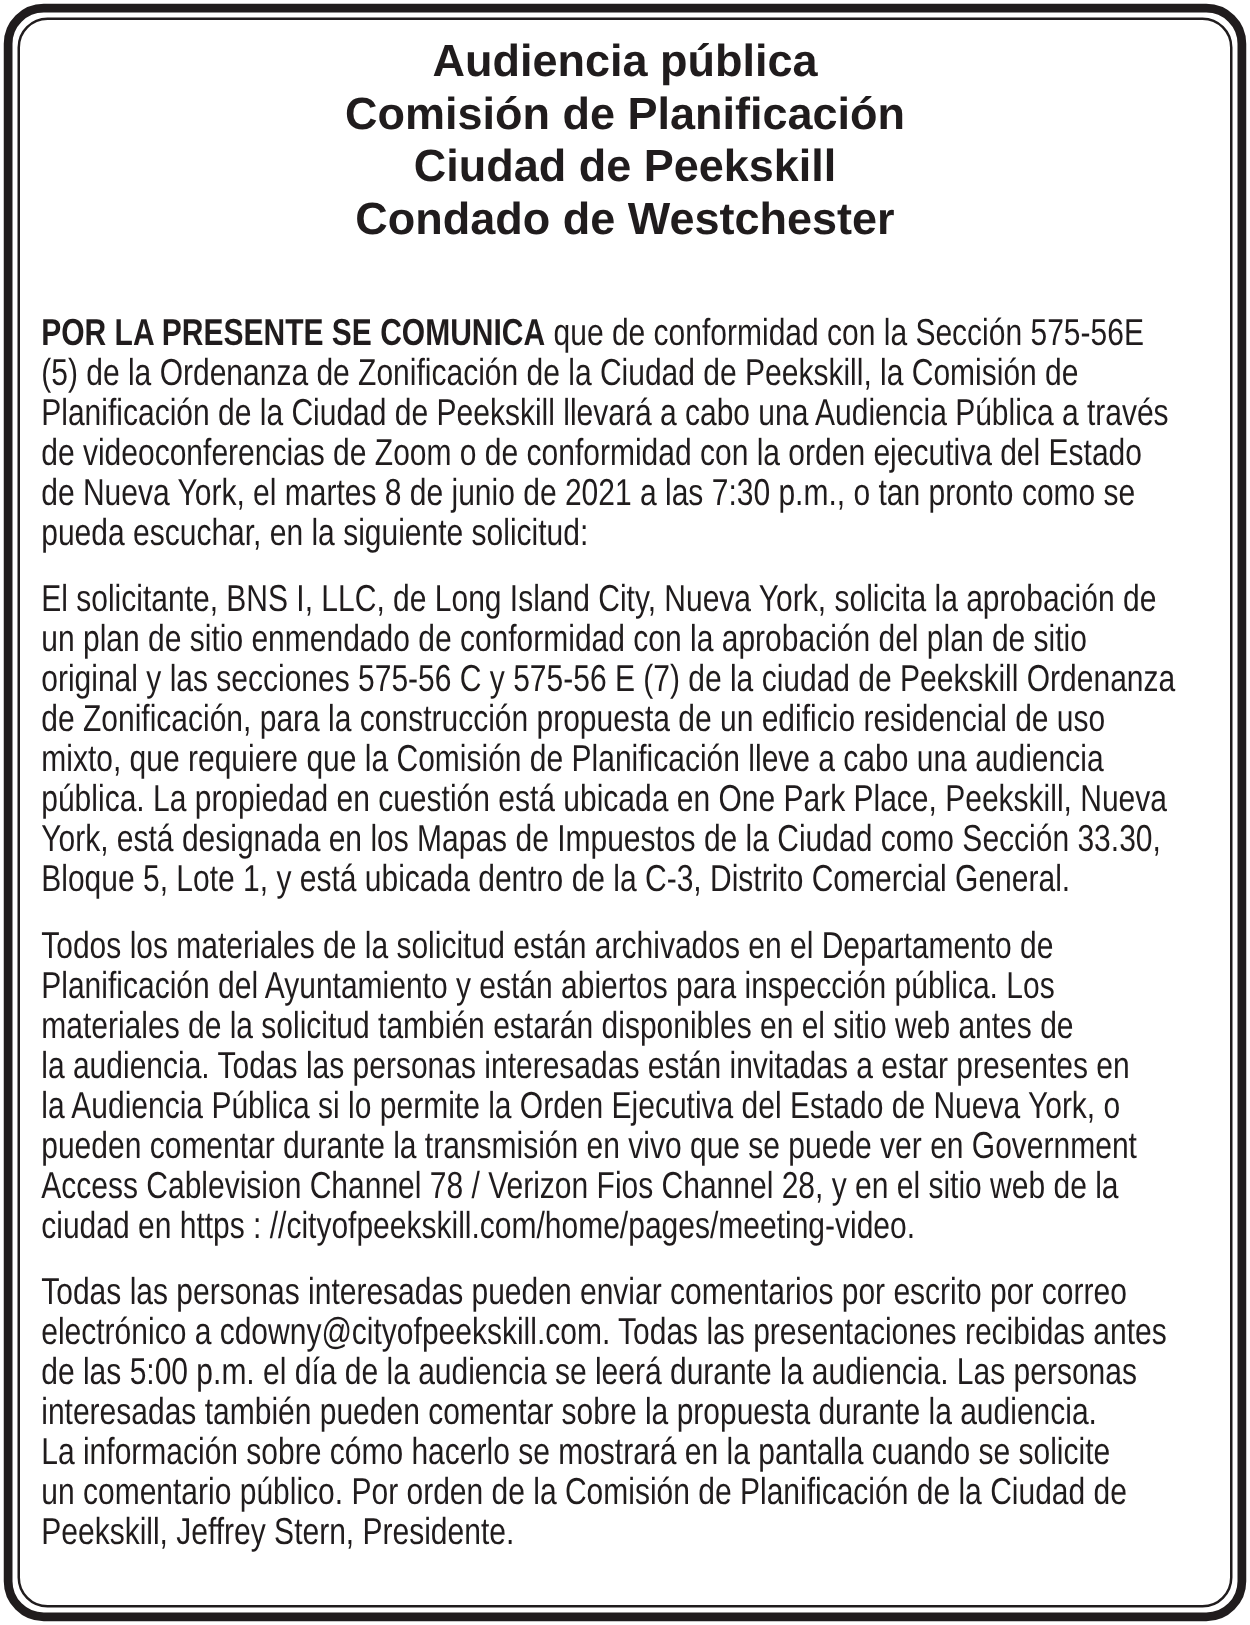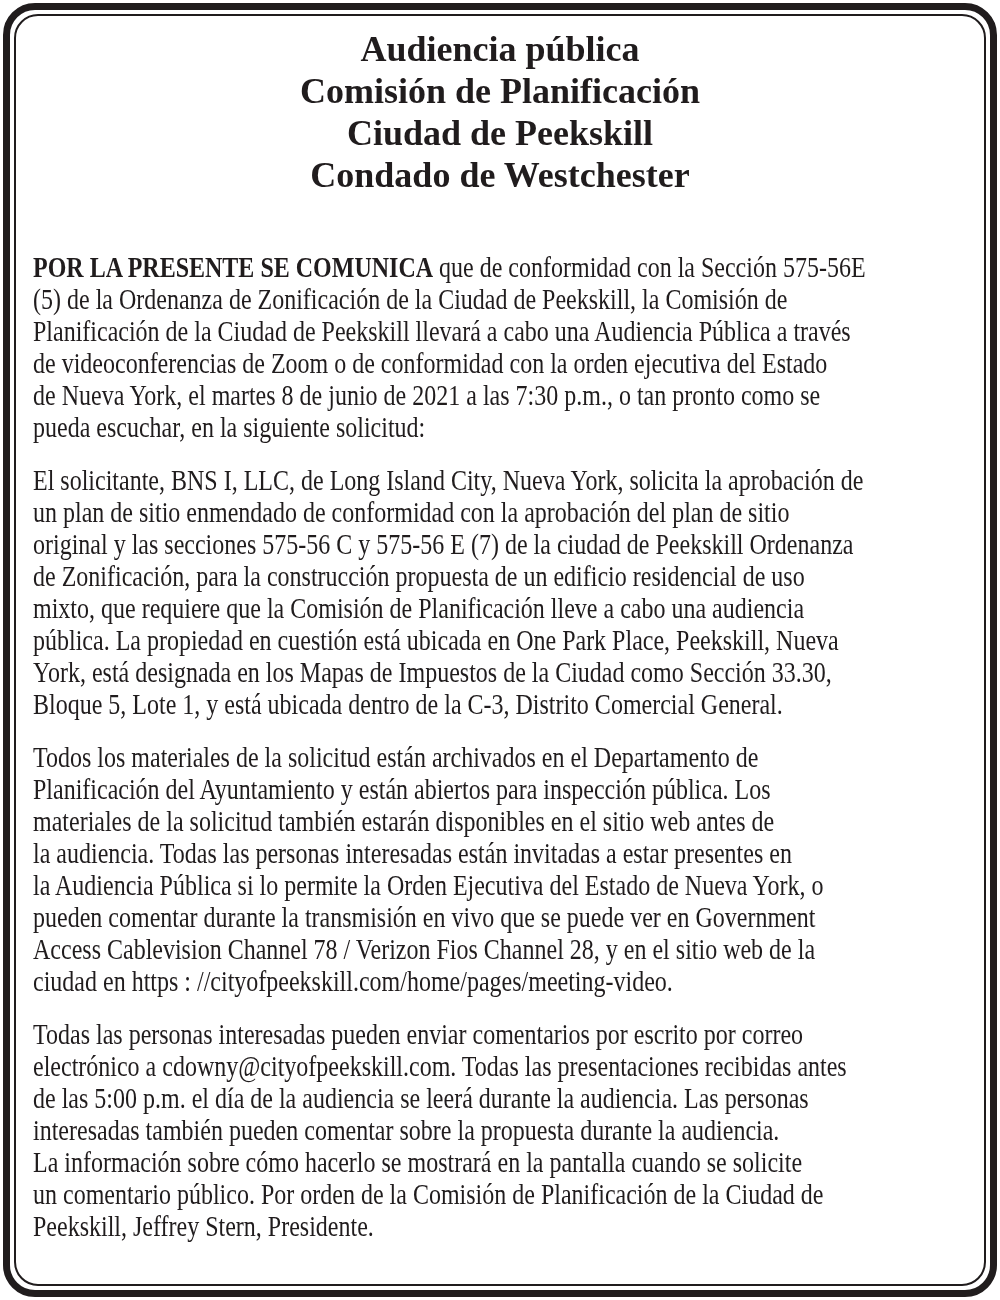--- a/index.html
+++ b/index.html
@@ -1,21 +1,21 @@
 <!DOCTYPE html>
 <html><head>
 <meta charset="utf-8">
 <style>
   html, body { margin: 0; padding: 0; background: #ffffff; }
   .page {
     position: relative;
     width: 1000px;
     height: 1300px;
     background: #ffffff;
-    font-family: Liberation Serif, serif;
+    font-family: Liberation Sans, sans-serif;
     color: #201c1d;
     overflow: hidden;
   }
   .outer-frame {
     position: absolute;
     top: 3px; left: 3px; right: 3px; bottom: 3px;
     border: 7px solid #201c1d;
     border-radius: 32px;
   }
   .inner-frame {

